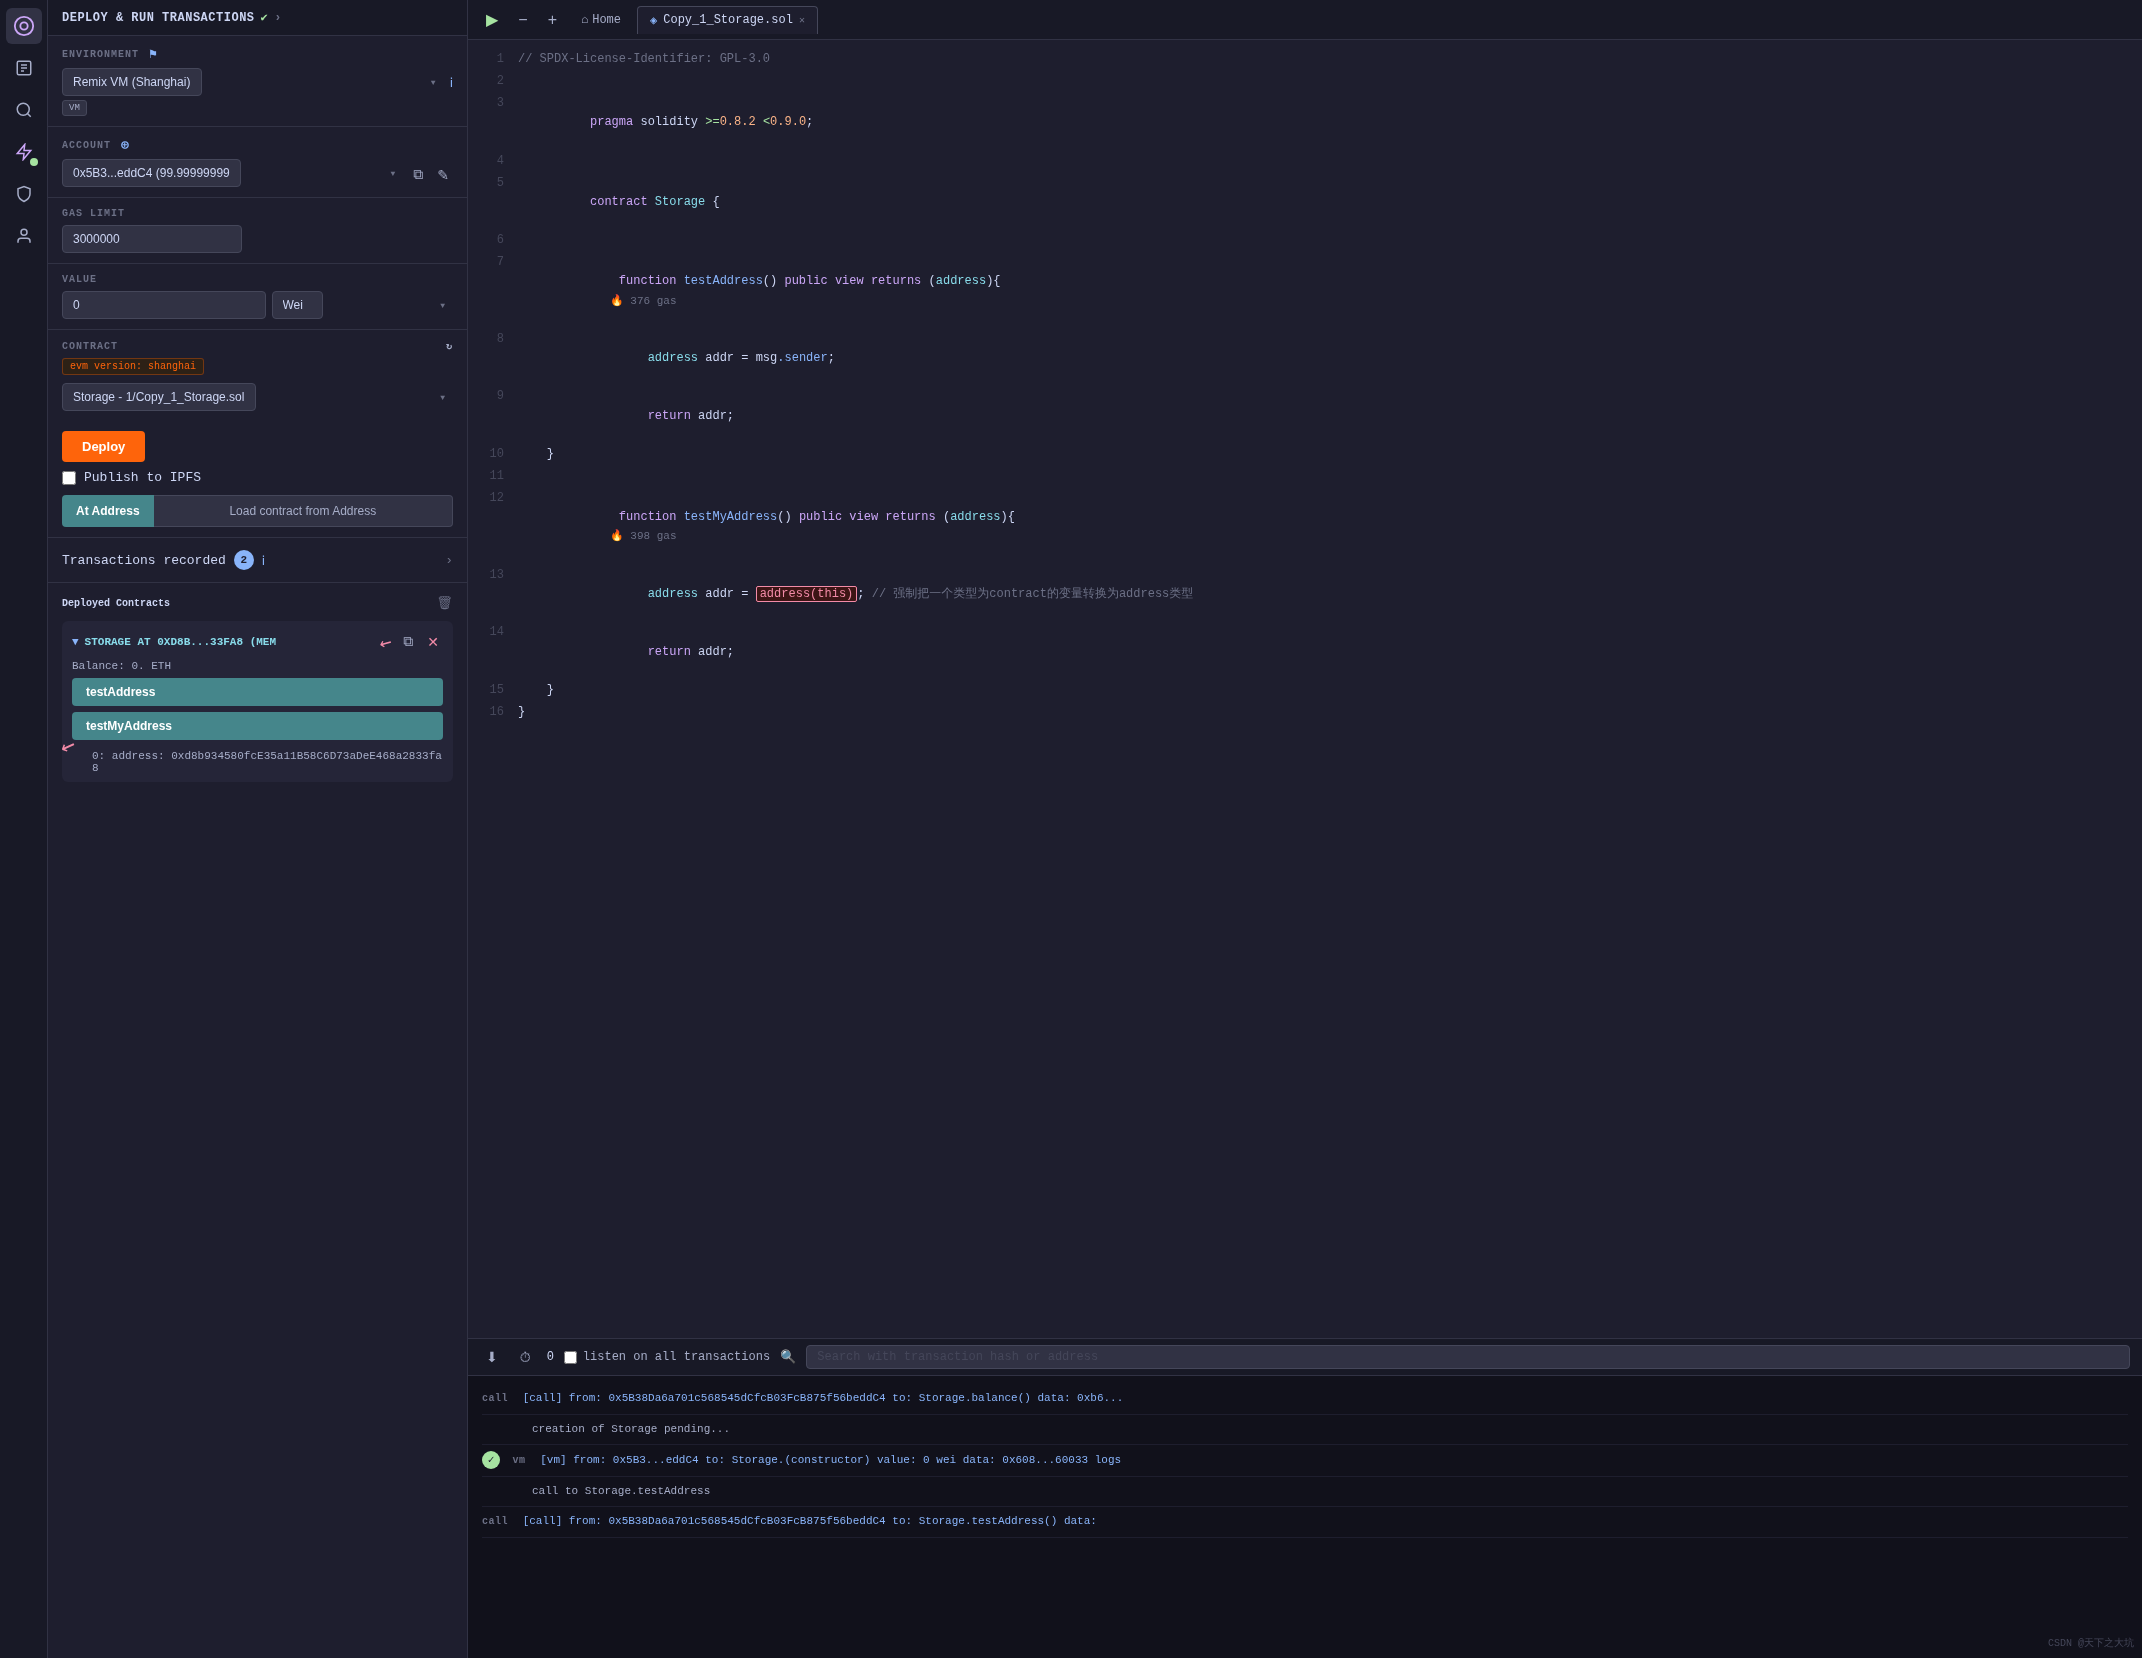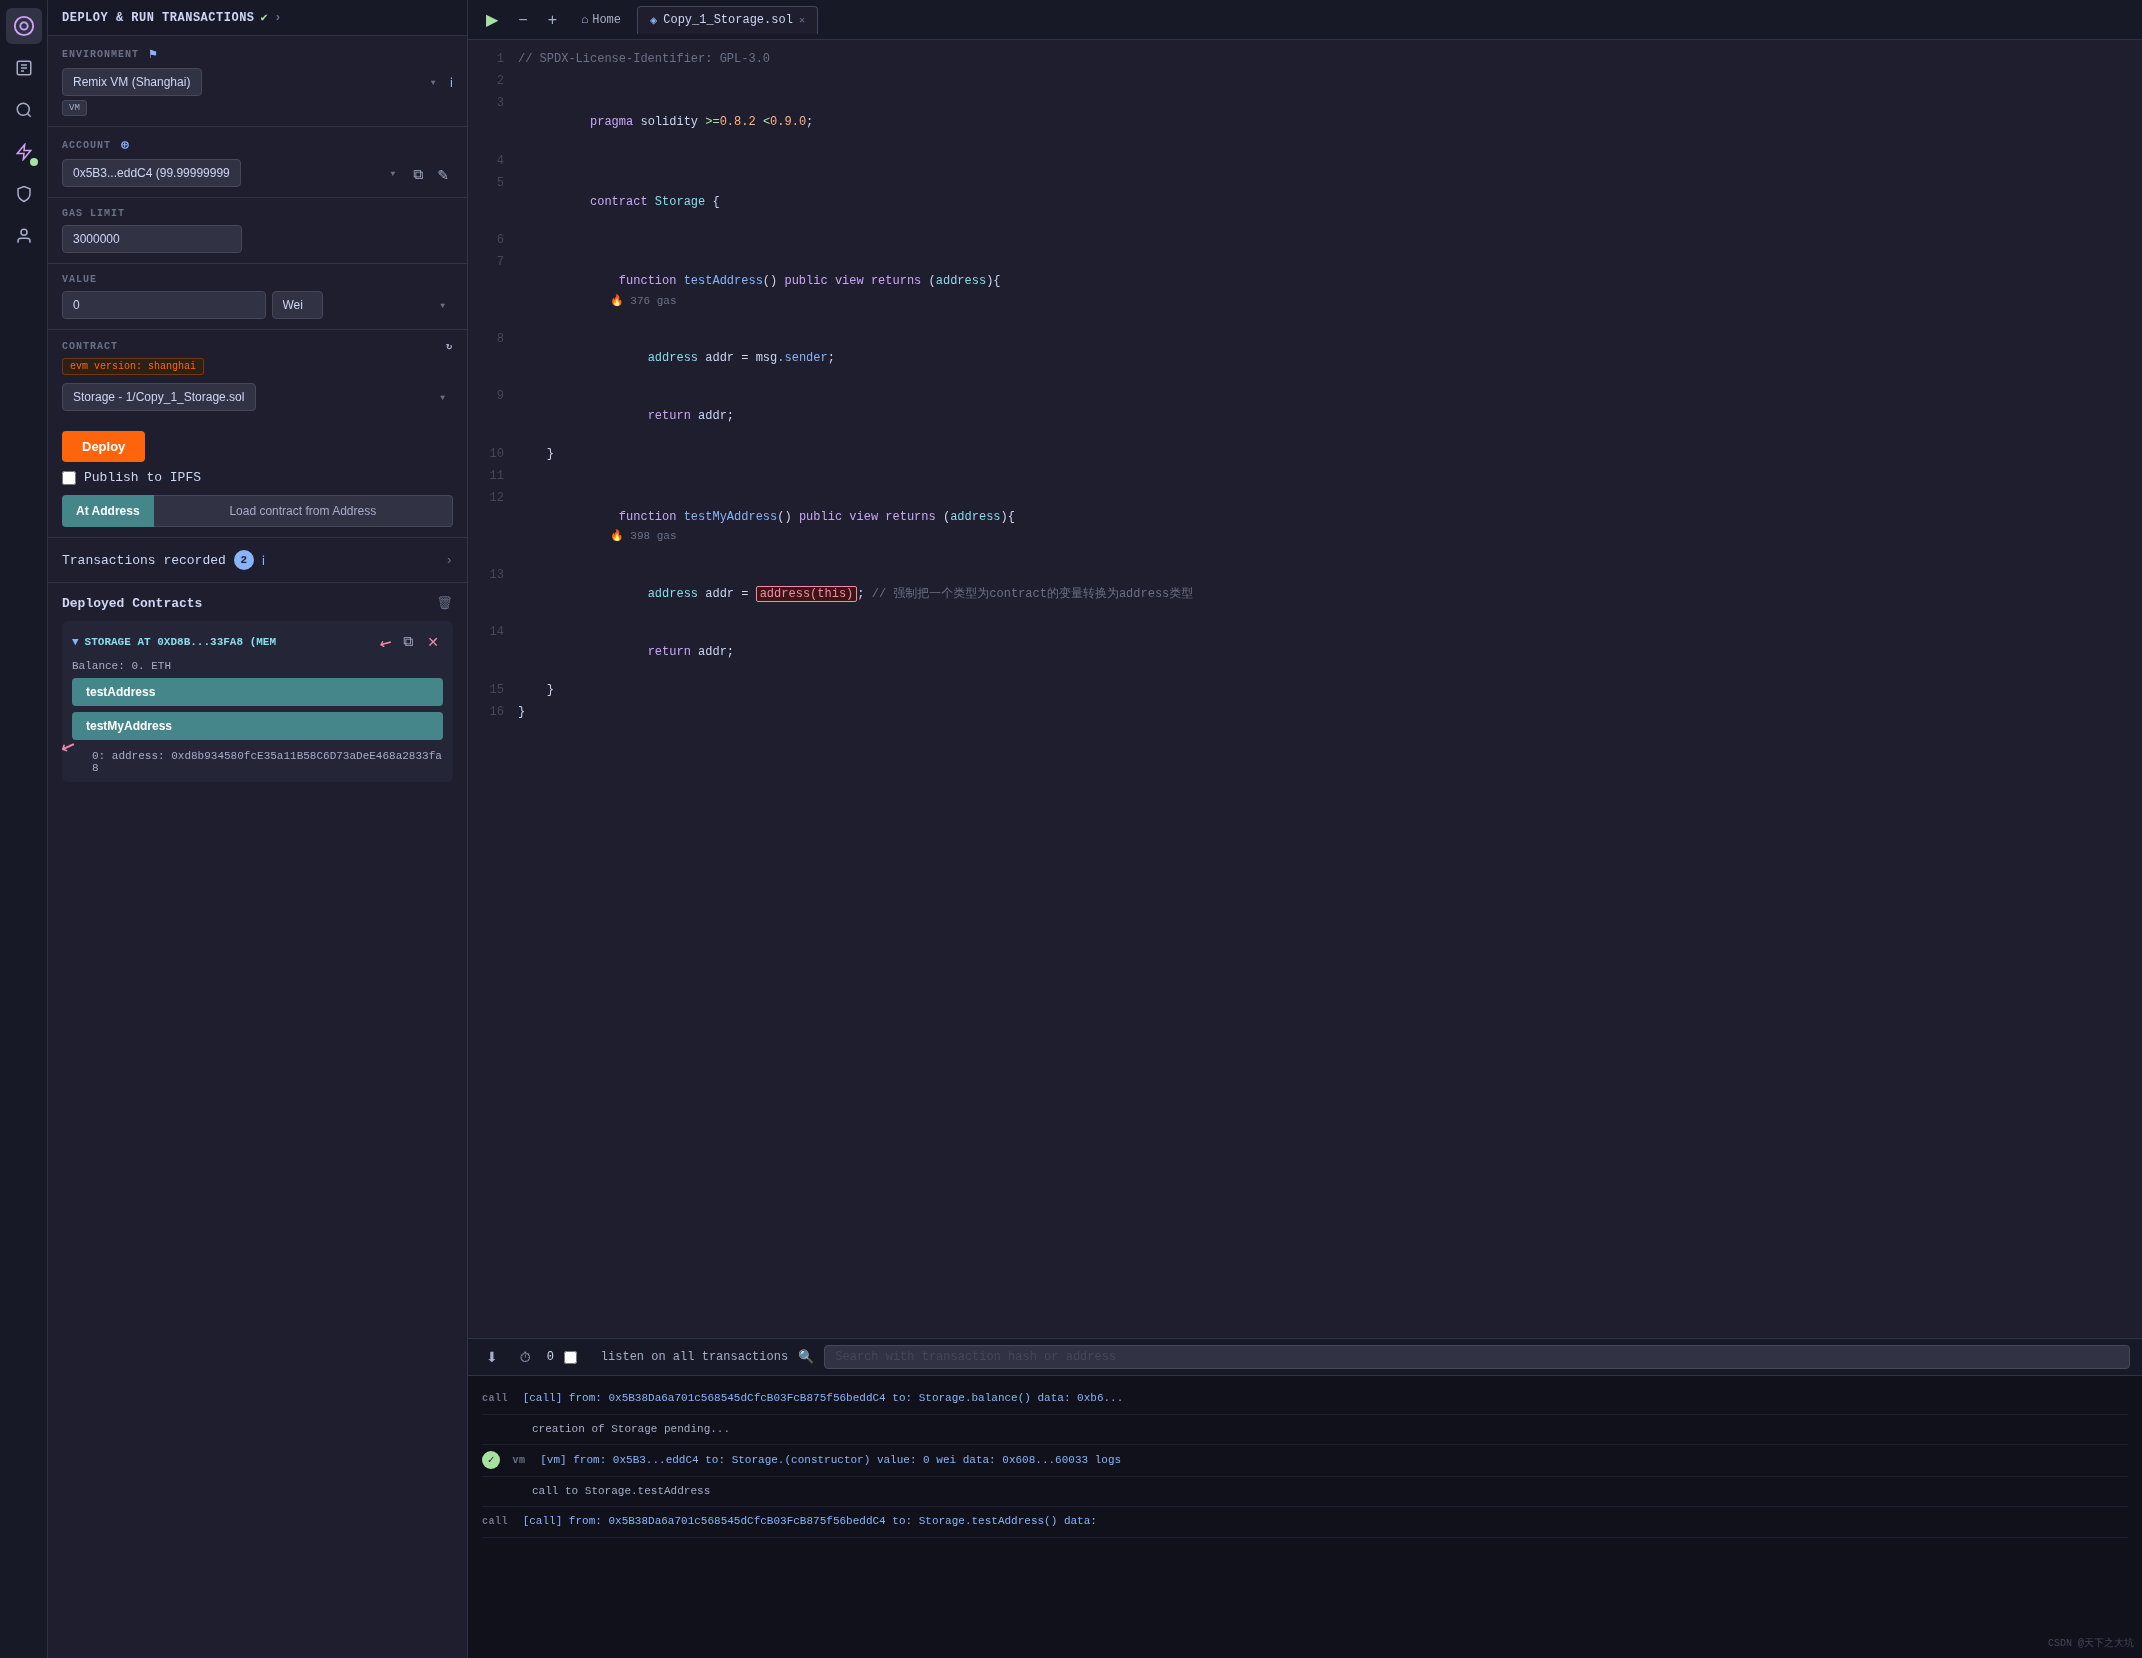--- a/index.html
+++ b/index.html
@@ -253,21 +253,21 @@
       padding: 12px 14px;
       flex: 1;
     }
     .deployed-header {
       display: flex;
       align-items: center;
       justify-content: space-between;
       margin-bottom: 10px;
     }
     .deployed-title {
-      font-size: 13px;
+      font-size: 10px;
       font-weight: bold;
       color: #cdd6f4;
     }
 
     .contract-item {
       background: #252538;
       border-radius: 6px;
       padding: 8px 10px;
       margin-bottom: 8px;
     }
@@ -436,21 +436,21 @@
       cursor: pointer;
       padding: 2px 6px;
     }
     .console-count {
       color: #cdd6f4;
       font-size: 12px;
     }
     .listen-checkbox {
       display: flex;
       align-items: center;
-      gap: 24px;
+      gap: 6px;
       font-size: 12px;
       color: #a6adc8;
     }
     .search-box {
       flex: 1;
       background: #313244;
       border: 1px solid #45475a;
       border-radius: 4px;
       padding: 4px 10px;
       color: #6c7086;

